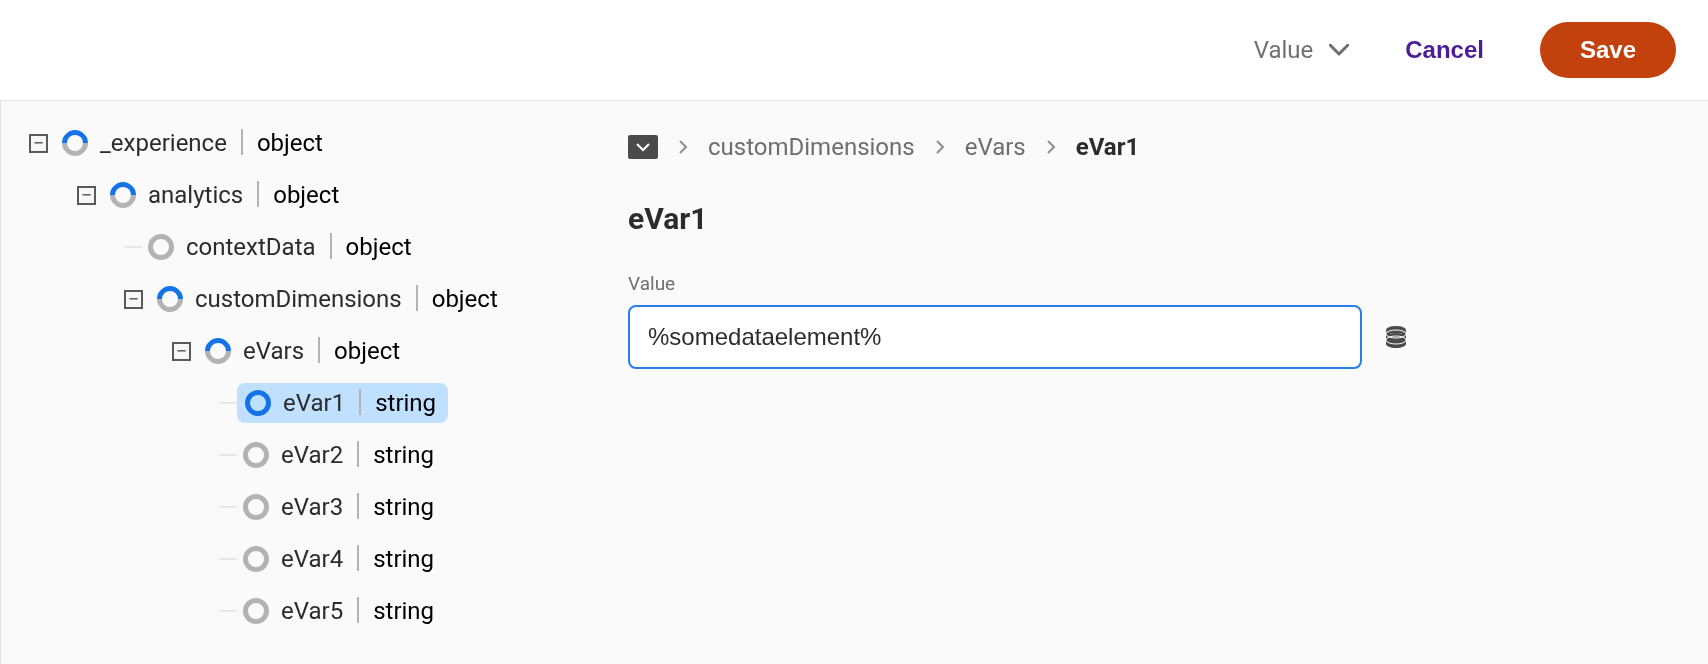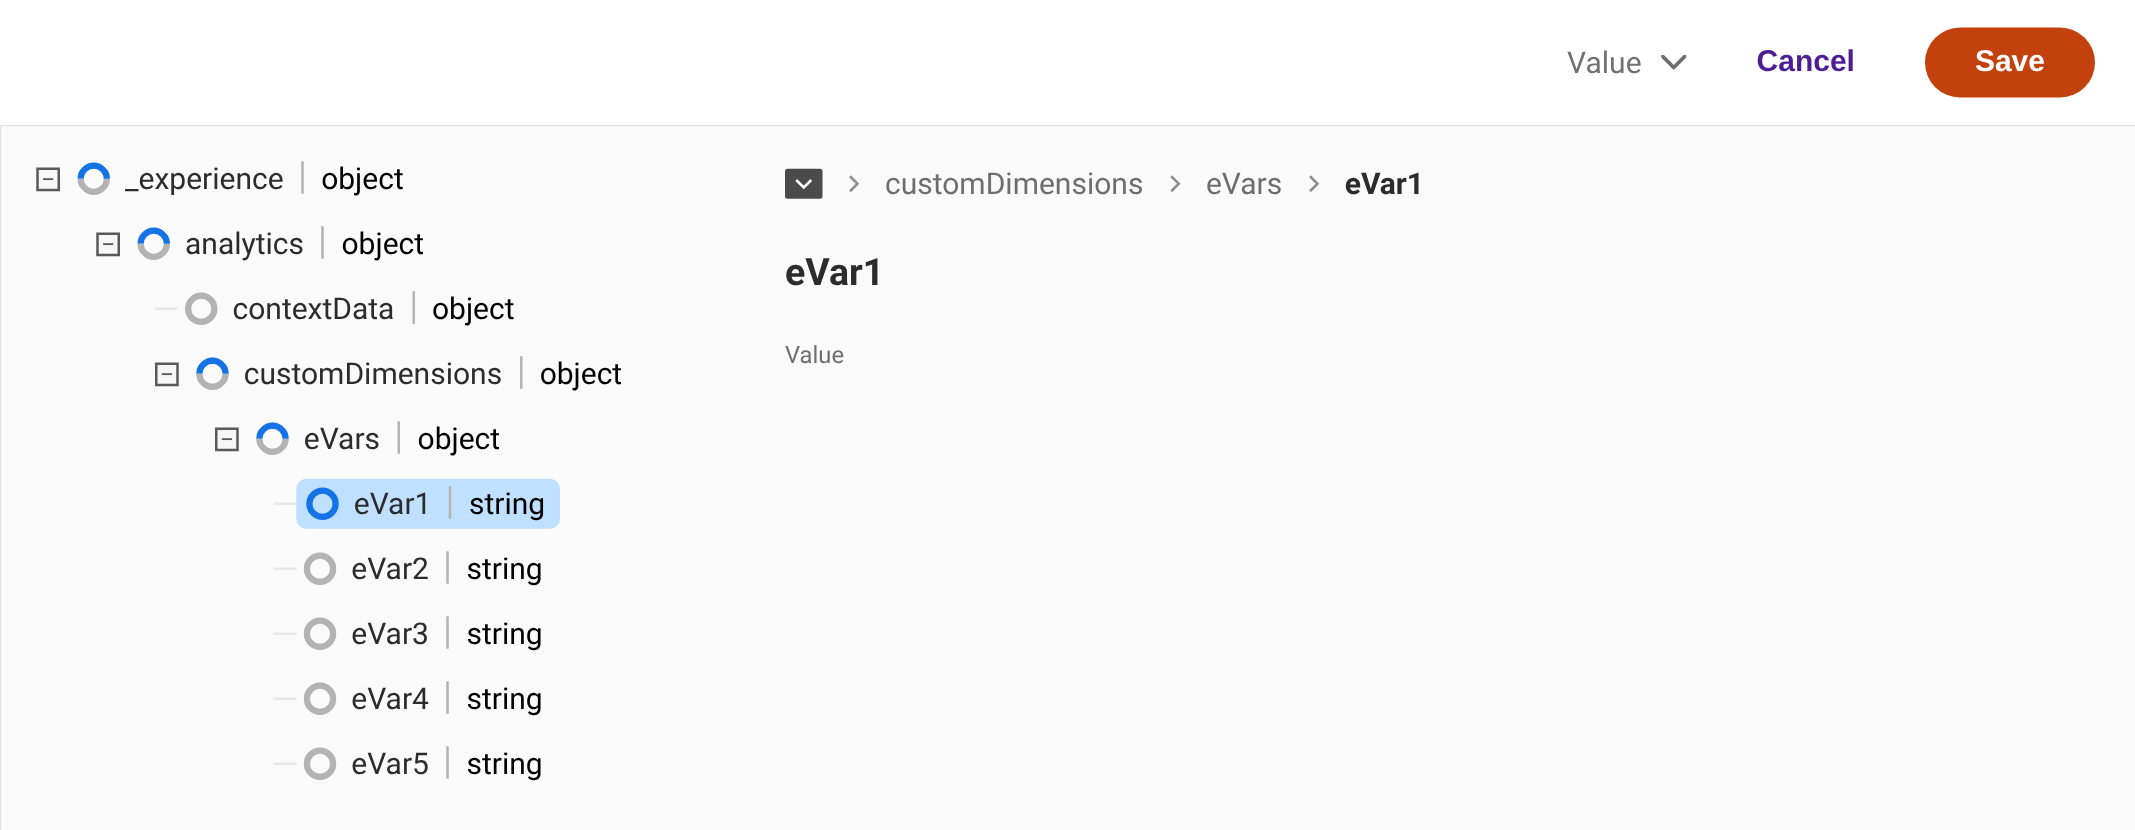--- a/index.html
+++ b/index.html
@@ -342,15 +342,31 @@
         <svg width="10" height="16" viewBox="0 0 10 16">
             <path d="M2 2 L8 8 L2 14" stroke="#8e8e8e" stroke-width="2" fill="none"></path>
           </svg>
       </span>
       <span class="bc-current">eVar1</span>
     </div>
 
     <div class="detail-title">eVar1</div>
 
     <div class="field-label">Value</div>
+    <div class="field-row">
+      <input class="value-input" type="text" value="%somedataelement%" style="">
+      <span class="data-icon">
+        <svg width="28" height="28" viewBox="0 0 28 28">
+          <ellipse cx="14" cy="7" rx="10" ry="4" fill="#4b4b4b"></ellipse>
+          <path d="M4 7 v7 a10 4 0 0 0 20 0 v-7" fill="none" stroke="#4b4b4b" stroke-width="0"></path>
+          <path d="M4 7 v7 c0 2.2 4.5 4 10 4 s10-1.8 10-4 v-7" fill="#4b4b4b" opacity="1"></path>
+          <ellipse cx="14" cy="14" rx="10" ry="4" fill="#4b4b4b"></ellipse>
+          <path d="M4 14 v7 c0 2.2 4.5 4 10 4 s10-1.8 10-4 v-7" fill="#4b4b4b"></path>
+          <ellipse cx="14" cy="7" rx="10" ry="4" fill="#fafafa"></ellipse>
+          <ellipse cx="14" cy="7" rx="10" ry="4" fill="#4b4b4b"></ellipse>
+          <ellipse cx="14" cy="11" rx="10" ry="4" fill="none" stroke="#fafafa" stroke-width="1"></ellipse>
+          <ellipse cx="14" cy="17" rx="10" ry="4" fill="none" stroke="#fafafa" stroke-width="1"></ellipse>
+        </svg>
+      </span>
+    </div>
   </div>
 
 </div>
 
 </body></html>

